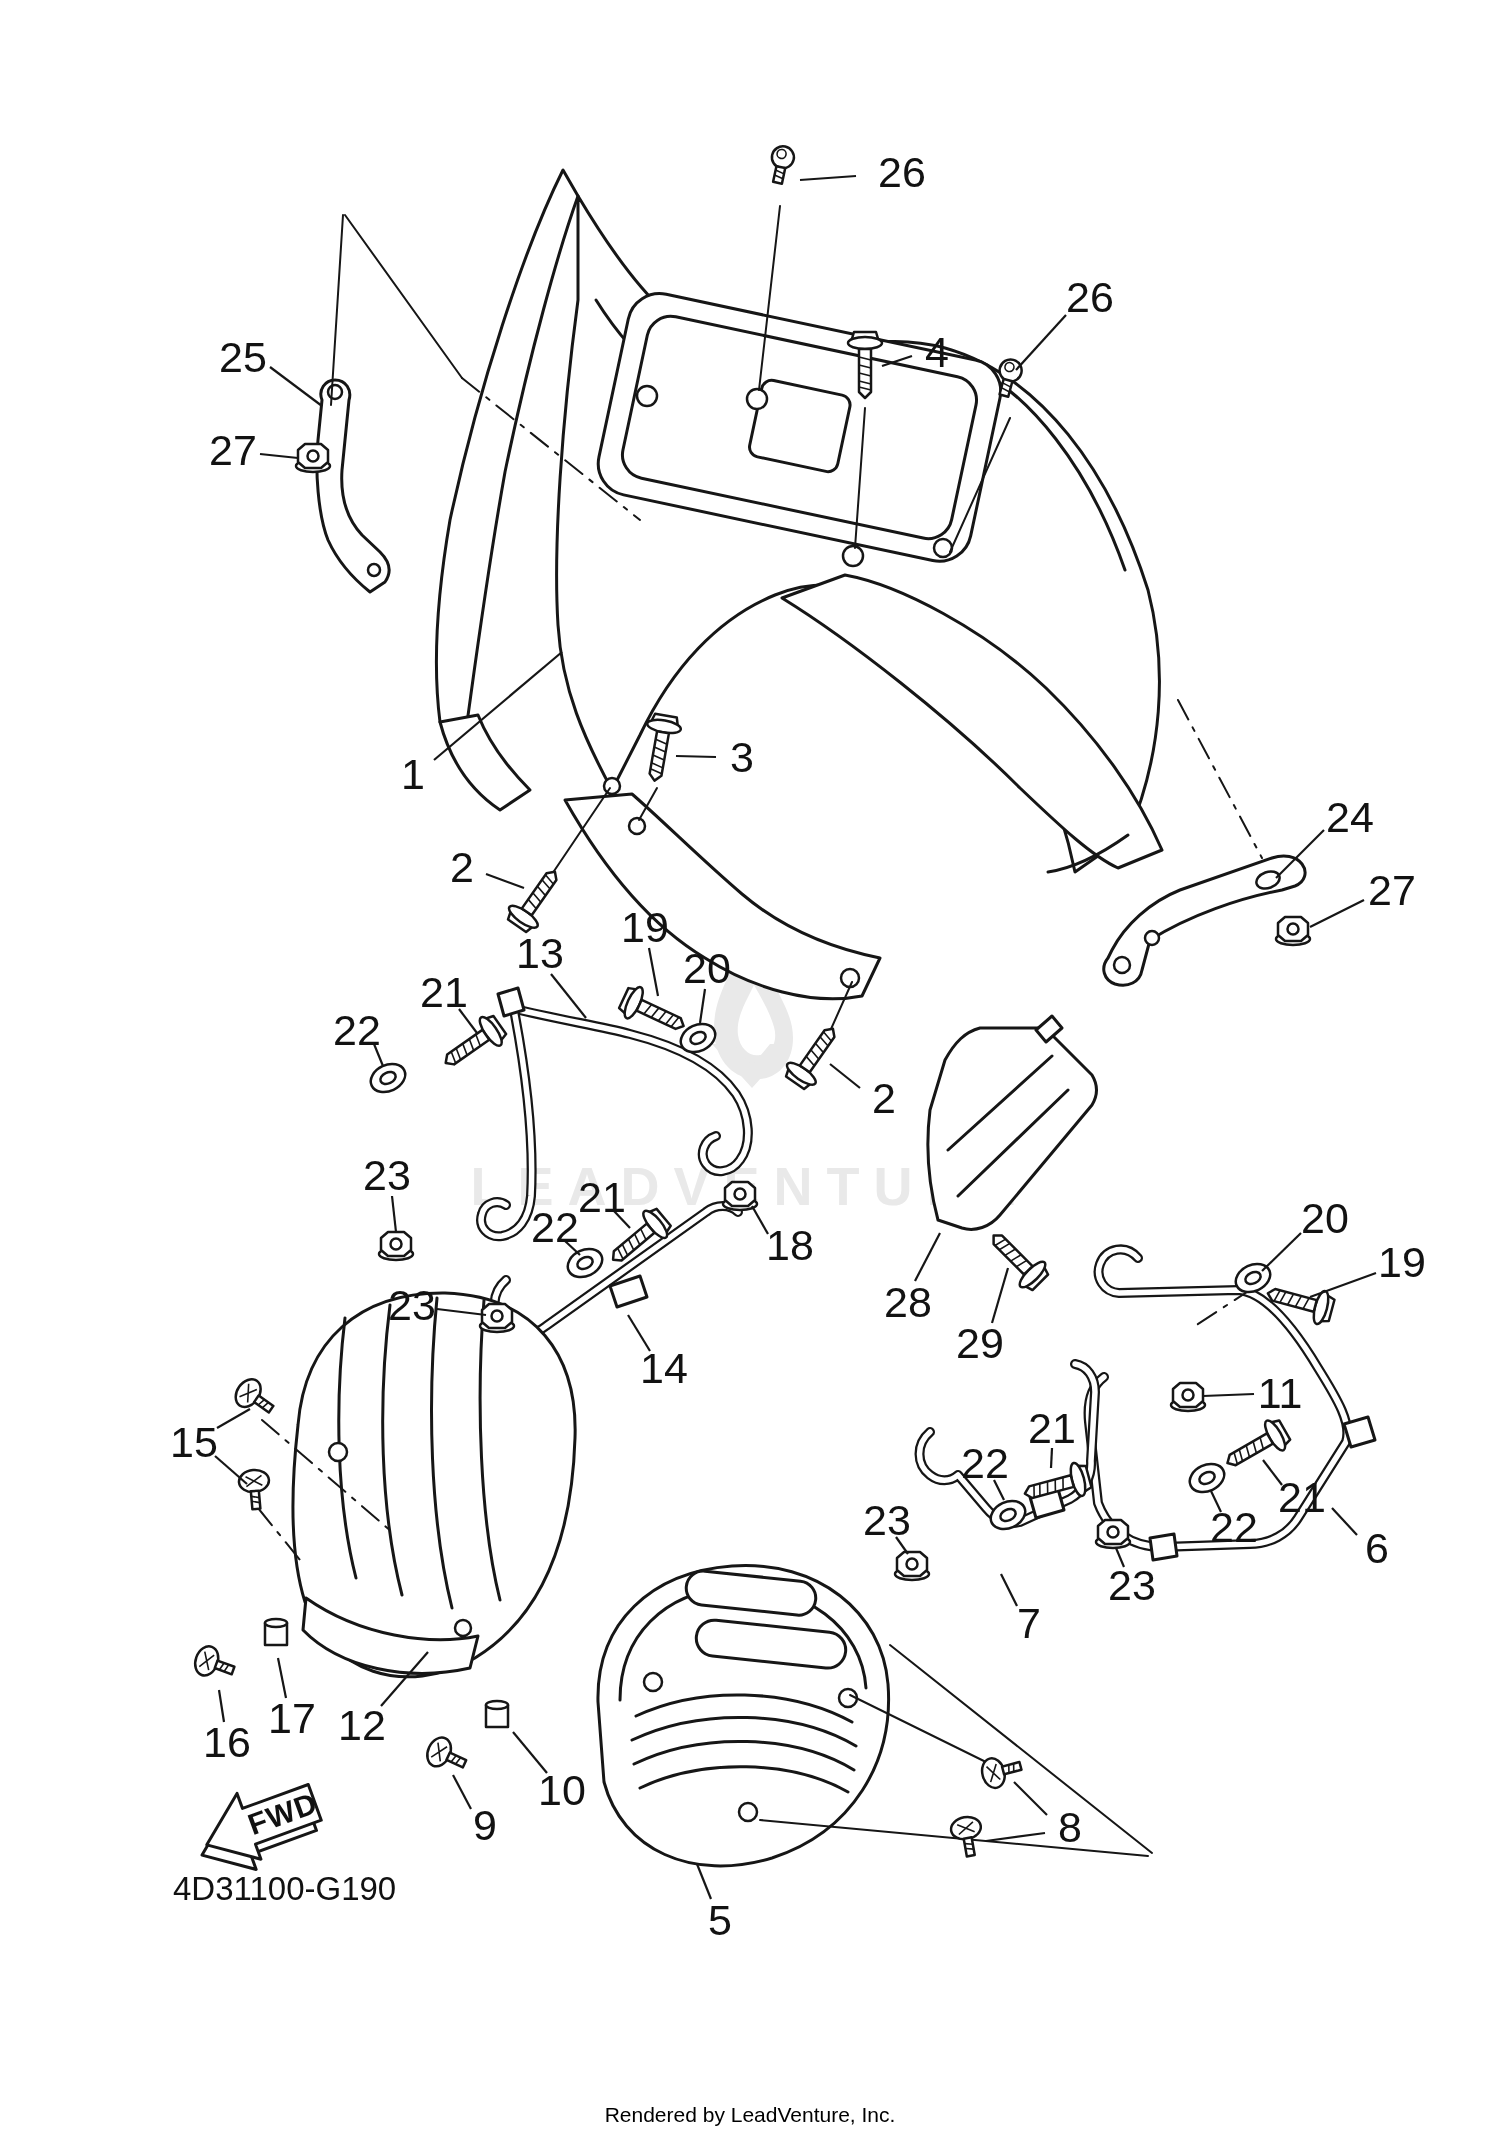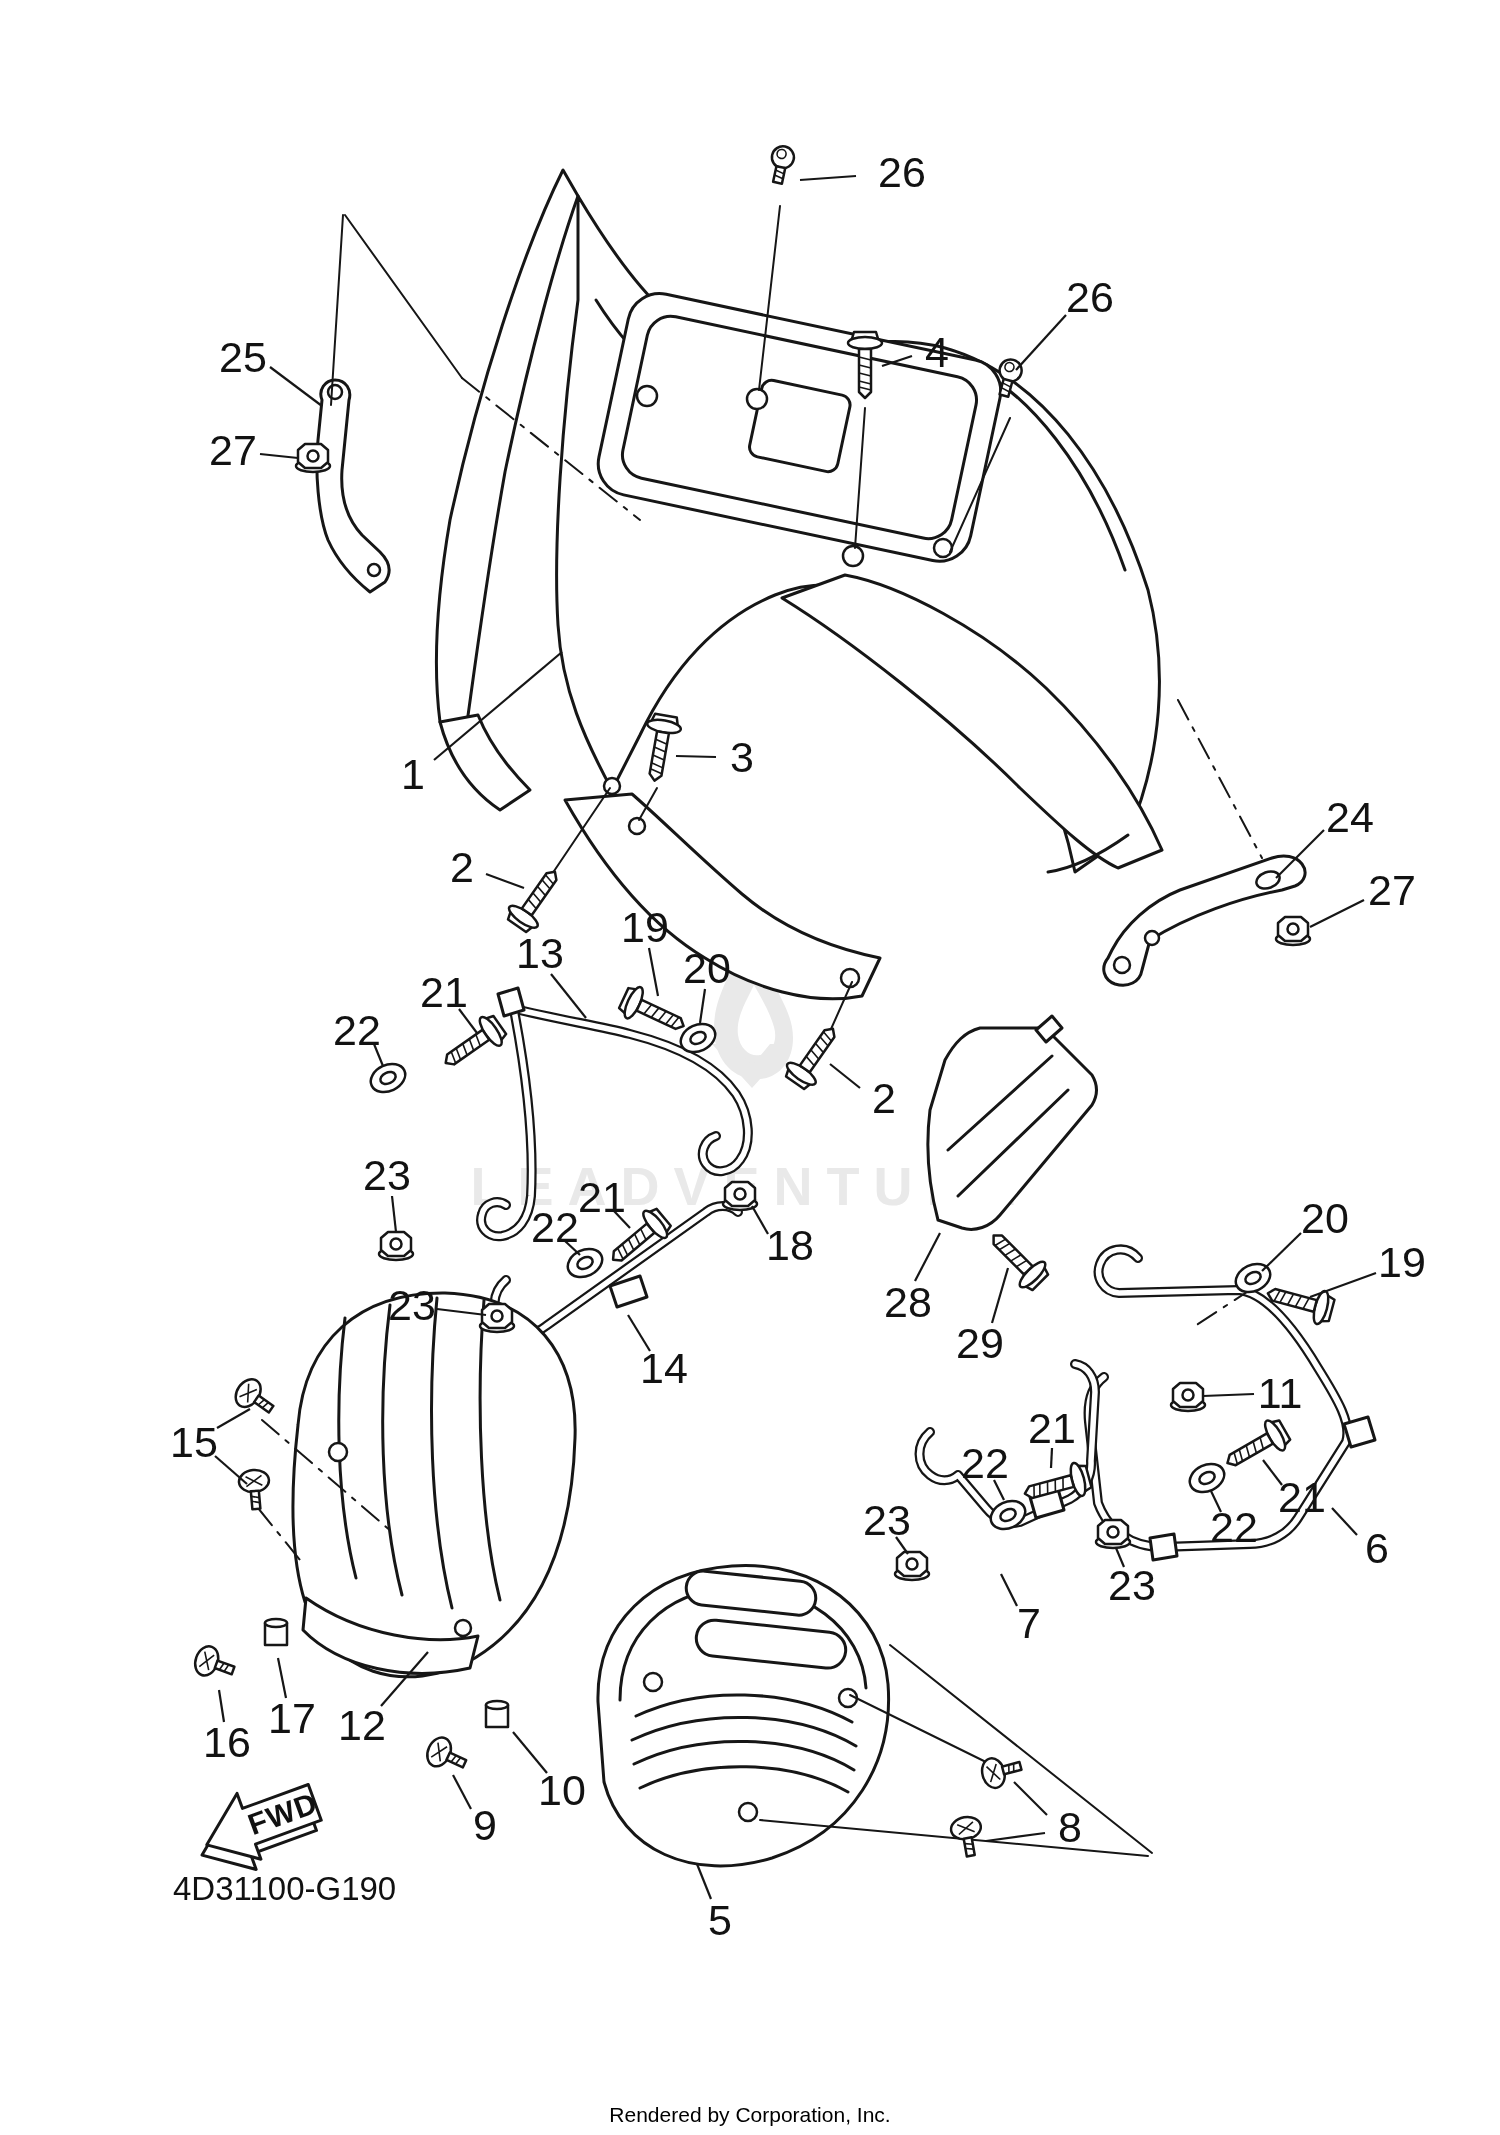--- a/index.html
+++ b/index.html
@@ -325,14 +325,14 @@
 
     <g id="fwd" transform="translate(263,1818) rotate(-20)">
       <path class="part" d="M-70,14 L-24,-24 L-24,-8 L46,-8 L46,30 L-24,30 L-24,46 Z"></path>
       <path class="part" d="M-62,6 L-16,-32 L-16,-16 L54,-16 L54,22 L-16,22 L-16,38 Z"></path>
       <text id="fwd-text" x="20" y="13" text-anchor="middle">FWD</text>
     </g>
 
     <text id="code-text" x="173" y="1900">4D31100-G190</text>
   </svg>
 
-  <div class="rendered-by">Rendered by Corporation, Inc.</div>
+  <div class="rendered-by">Rendered by LeadVenture, Inc.</div>
 </div>
 
 </body></html>

